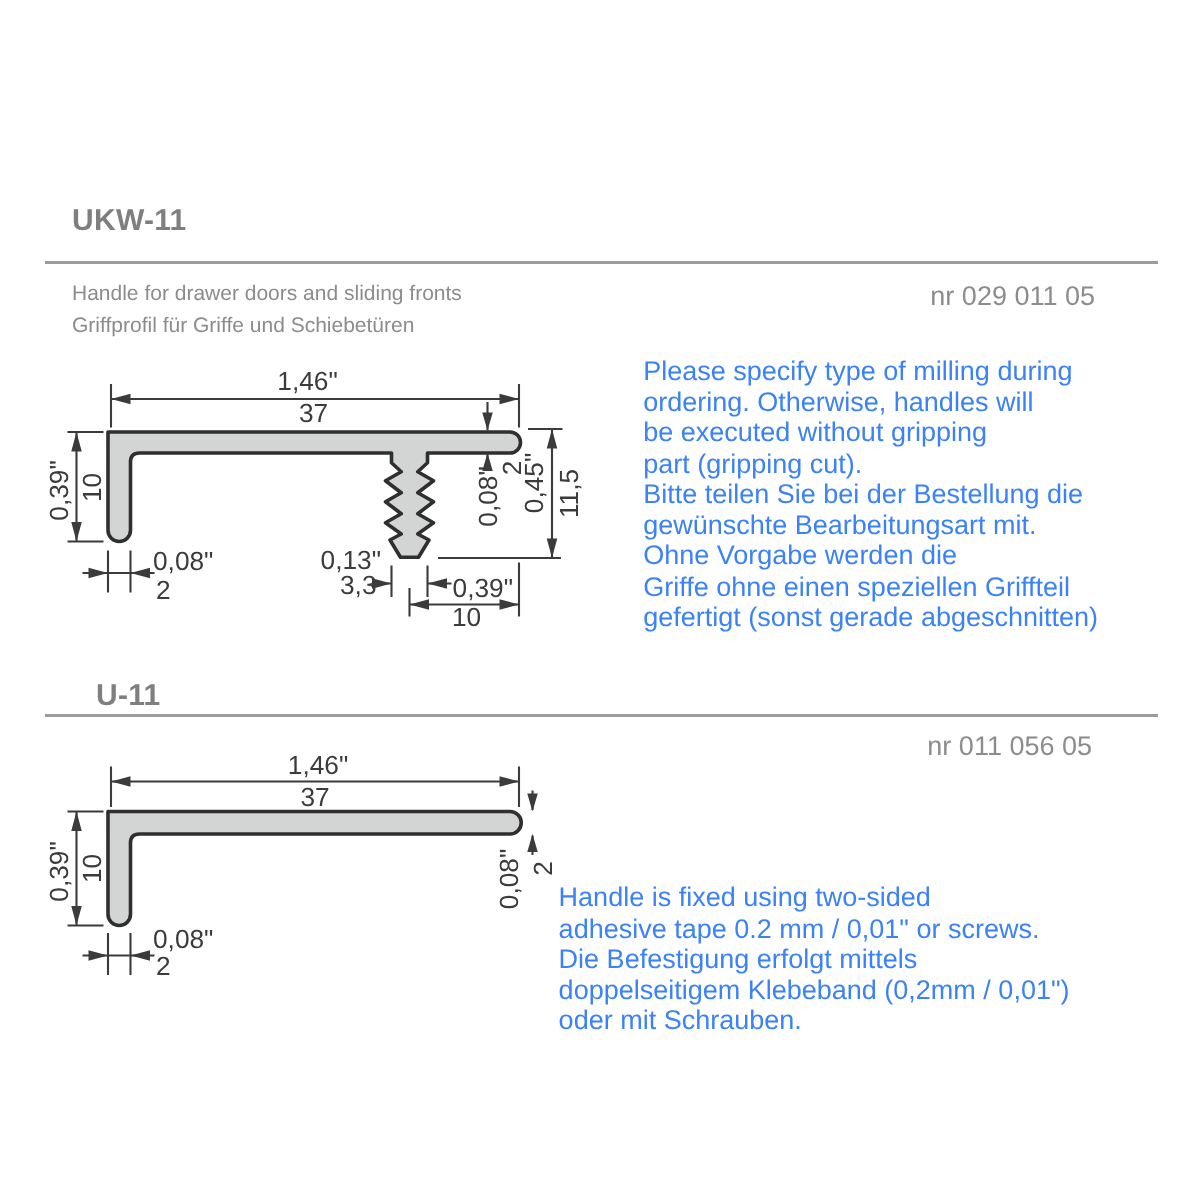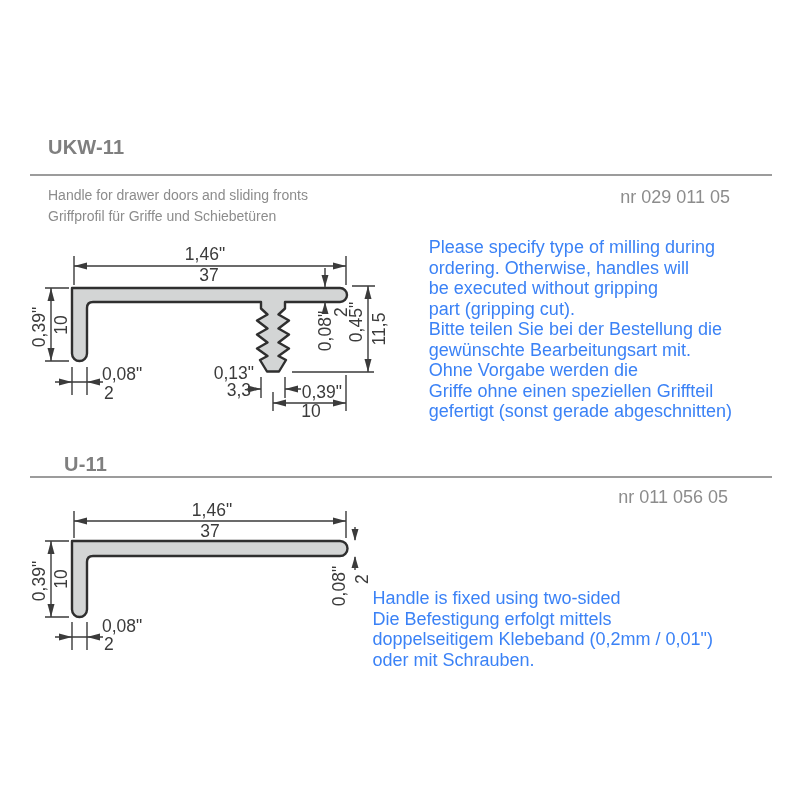--- a/index.html
+++ b/index.html
@@ -105,20 +105,21 @@
     <text class="dt" text-anchor="middle" transform="rotate(-90 379 329)" x="379" y="335">11,5</text>
   </svg>
 
   <div class="abs sec-title" style="left:48px;top:453px;margin-left:16px;">U-11</div>
   <div class="rule" style="top:476px;"></div>
 
   <div class="abs nr" style="right:72px;top:487px;">nr 011 056 05</div>
 
   <div class="abs notes" style="right:87px;top:573px;margin-top:15px;">
     <div>Handle is fixed using two-sided</div>
+    <div>adhesive tape 0.2 mm / 0,01" or screws.</div>
     <div>Die Befestigung erfolgt mittels</div>
     <div>doppelseitigem Klebeband (0,2mm / 0,01")</div>
     <div>oder mit Schrauben.</div>
   </div>
 
   <svg style="left:30px;top:495px;" width="400" height="175" viewBox="30 495 400 175">
 
     <path class="prof" d="
       M 72,541 L 340,541 A 7.5,7.5 0 0 1 340,556
       L 93,556 Q 87,556 87,562

